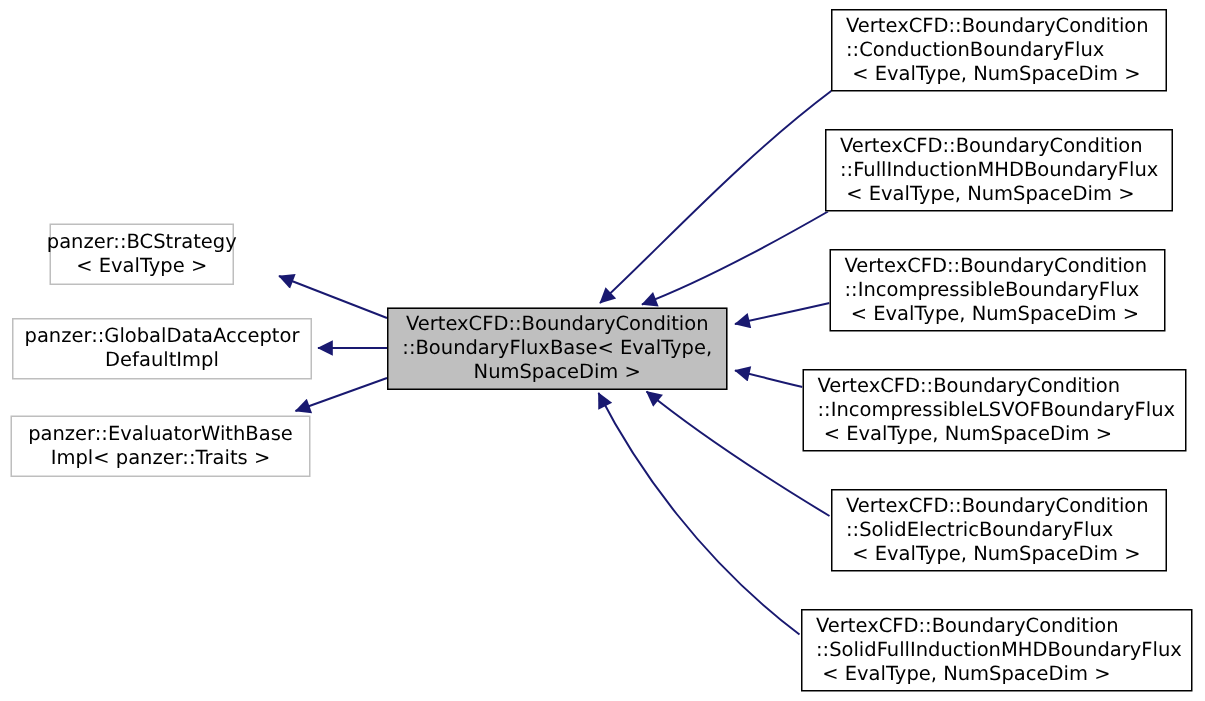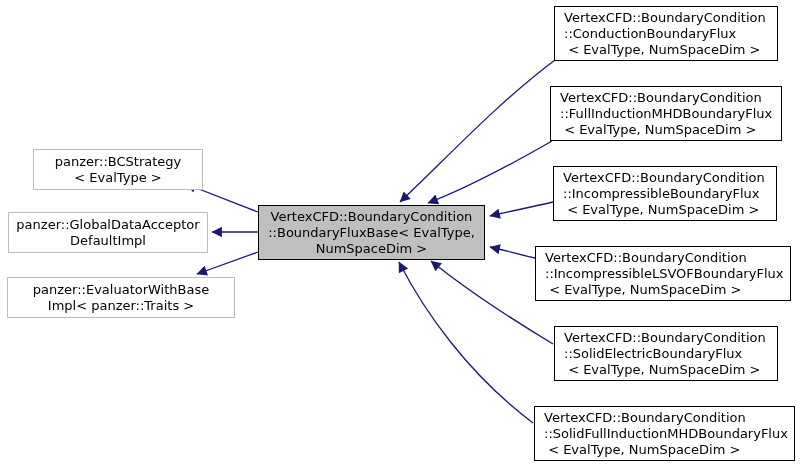--- a/index.html
+++ b/index.html
@@ -38,23 +38,23 @@
     align-items: flex-start;
     text-align: left;
     padding-left: 9px;
   }
   .node.focus {
     border: 1.5px solid #000000;
     background: #bfbfbf;
   }
   
   #n-focus    { left: 258px; top: 205px; width: 227px; height: 55px; }
-  #n-base-0   { left:  33px; top: 149px; width: 170px; height: 41px; }
+  #n-base-0   { left:  33px; top: 149px; width: 123px; height: 41px; }
   #n-base-1   { left:   8px; top: 212px; width: 200px; height: 41px; }
-  #n-base-2   { left:   7px; top: 277px; width: 228px; height: 41px; }
+  #n-base-2   { left:   7px; top: 277px; width: 200px; height: 41px; }
   #n-der-0    { left: 554px; top:   6px; width: 224px; height: 55px; }
   #n-der-1    { left: 550px; top:  86px; width: 232px; height: 55px; }
   #n-der-2    { left: 553px; top: 166px; width: 224px; height: 55px; }
   #n-der-3    { left: 535px; top: 246px; width: 256px; height: 55px; }
   #n-der-4    { left: 554px; top: 326px; width: 224px; height: 55px; }
   #n-der-5    { left: 534px; top: 406px; width: 261px; height: 55px; }
   .edge {
     fill: none;
     stroke: #191970;
     stroke-width: 1.3px;

